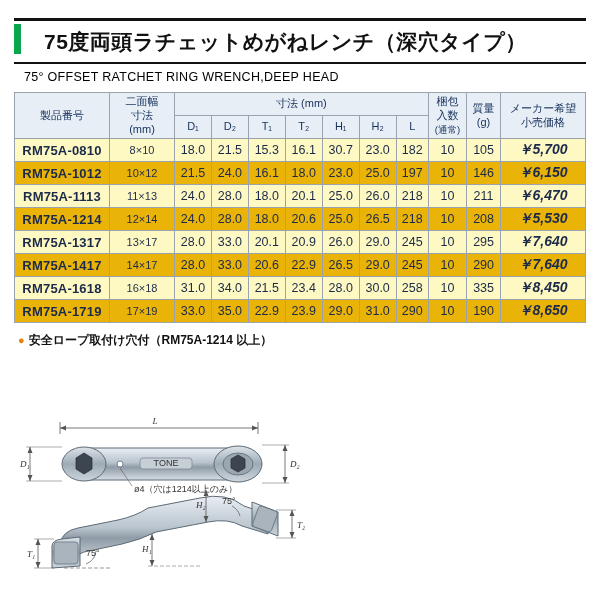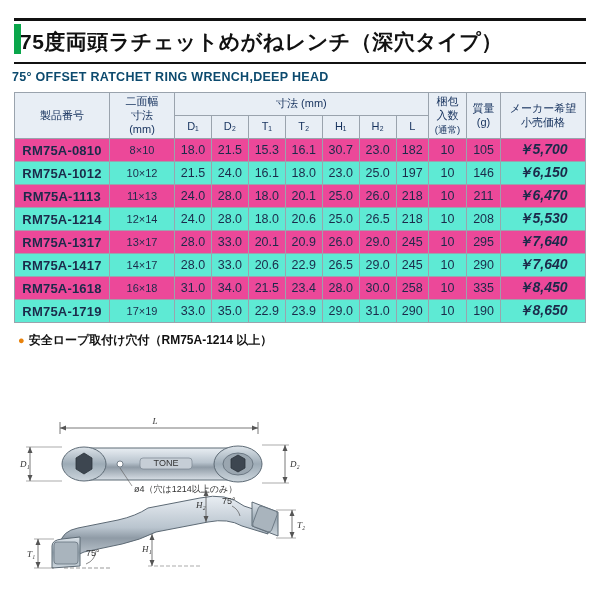--- a/index.html
+++ b/index.html
@@ -25,30 +25,30 @@
     content:"";
     position:absolute;
     left:0;top:3px;
     width:7px;height:30px;
     background:#0aa64b;
   }
   .title-jp{
     font-size:21px;
     font-weight:bold;
     letter-spacing:0.5px;
-    padding-left:6px;
+    padding-left:30px;
     white-space:nowrap;
     color:#111;
   }
   .title-en{
-    margin:6px 14px 0 12px;
+    margin:6px 14px 0 24px;
     font-size:12.5px;
-    font-weight:bold;
+    font-weight:normal;
     letter-spacing:0.3px;
-    color:#0c4a6e;
+    color:#000000;
   }
 
   
   table.spec{
     margin:8px 14px 0 14px;
     border-collapse:collapse;
     width:572px;
     font-size:12px;
   }
   table.spec th,table.spec td{
@@ -58,22 +58,22 @@
     padding:2px 1px;
     color:#1b2a4a;
   }
   table.spec thead th{
     background:#e8eef5;
     font-weight:normal;
     font-size:11px;
     line-height:1.25;
     color:#14305c;
   }
-  .row-odd td{background:#ec4899;}
-  .row-even td{background:#5eead4;}
+  .row-odd td{background:#fef9c3;}
+  .row-even td{background:#eab308;}
   td.model{
     font-size:13px;
     font-weight:bold;
     color:#132a54;
     letter-spacing:0.2px;
     width:92px;
   }
   td.size2{
     font-size:11px;
     width:62px;

